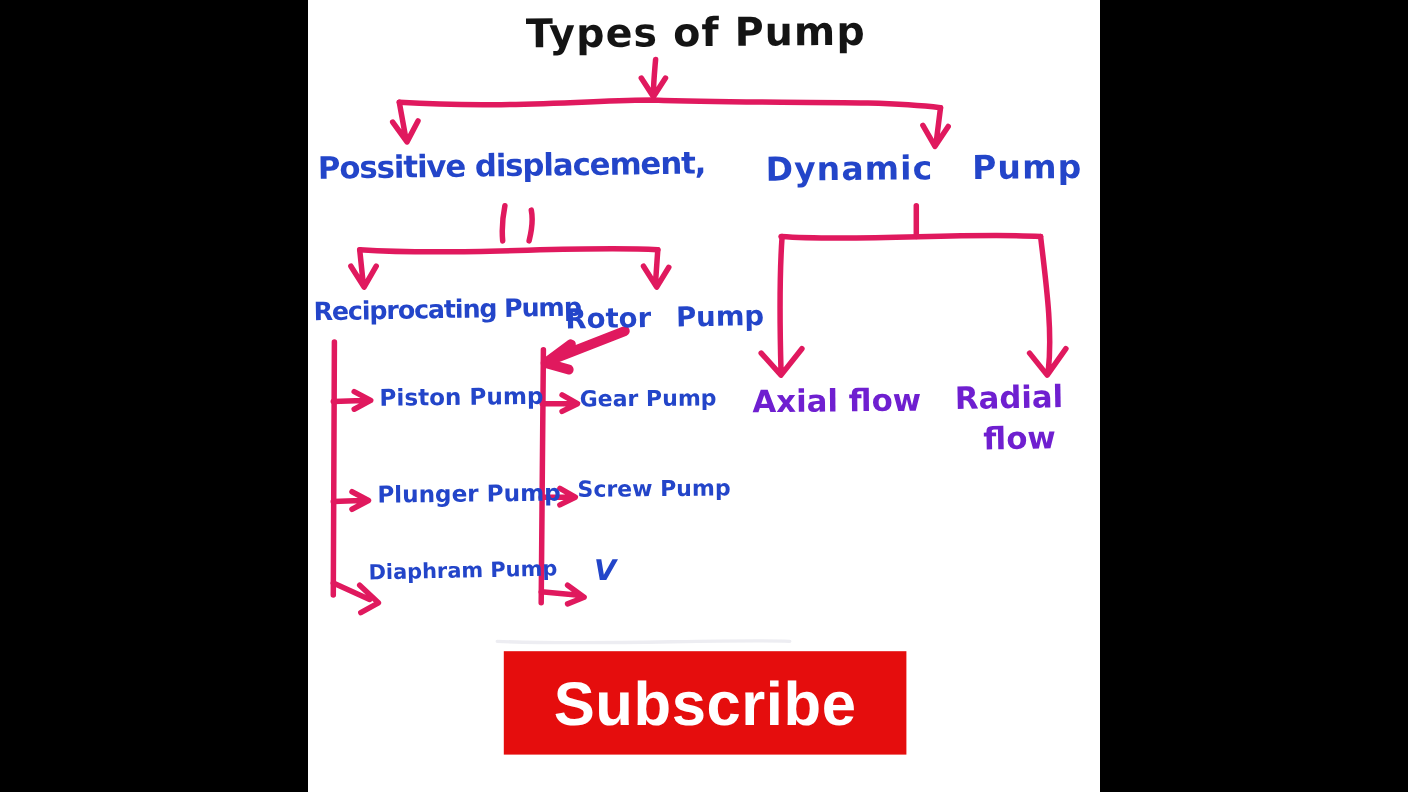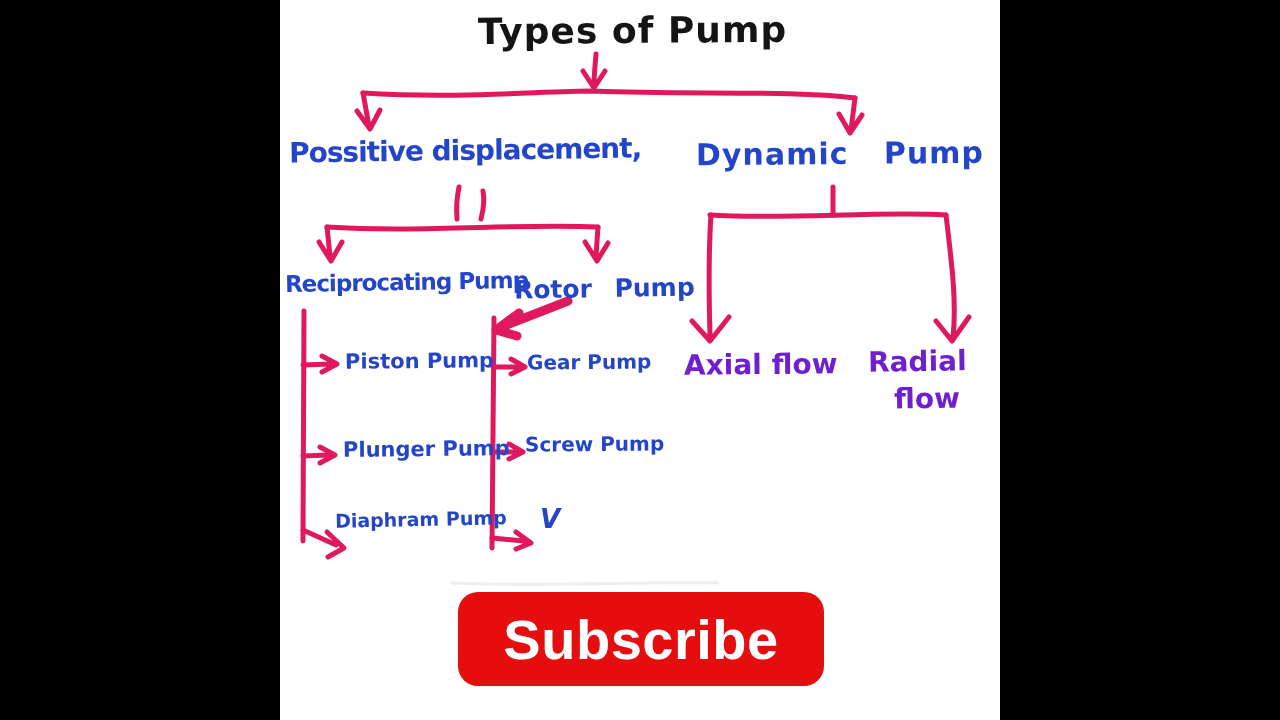--- a/index.html
+++ b/index.html
@@ -35,21 +35,21 @@
   .diaphram{left:335px;top:510px;font-size:19px;transform:rotate(-1.2deg);}
   .gear{left:527px;top:352px;font-size:20px;transform:rotate(-.5deg);}
   .screw{left:525px;top:434px;font-size:20px;transform:rotate(-.5deg);}
   .vane{left:540px;top:506px;font-size:26px;font-style:italic;}
   .axial{left:684px;top:350px;font-size:28px;transform:rotate(-.5deg);}
   .radial1{left:868px;top:347px;font-size:28px;transform:rotate(-1deg);}
   .radial2{left:894px;top:384px;font-size:28px;transform:rotate(-1deg);}
 
   .subscribe-btn{
     position:absolute;left:458px;top:592px;width:366px;height:94px;
-    background:var(--button-red,#e50d0d);border-radius:20px;border:none;
+    background:var(--button-red,#e50d0d);border-radius:0;border:none;
     display:flex;align-items:center;justify-content:center;cursor:pointer;
   }
   .subscribe-btn span{
     color:var(--button-text,#fff);font-family:"Liberation Sans",sans-serif;
     font-weight:700;font-size:56px;letter-spacing:.5px;
   }
 </style>
 </head>
 <body>
 

